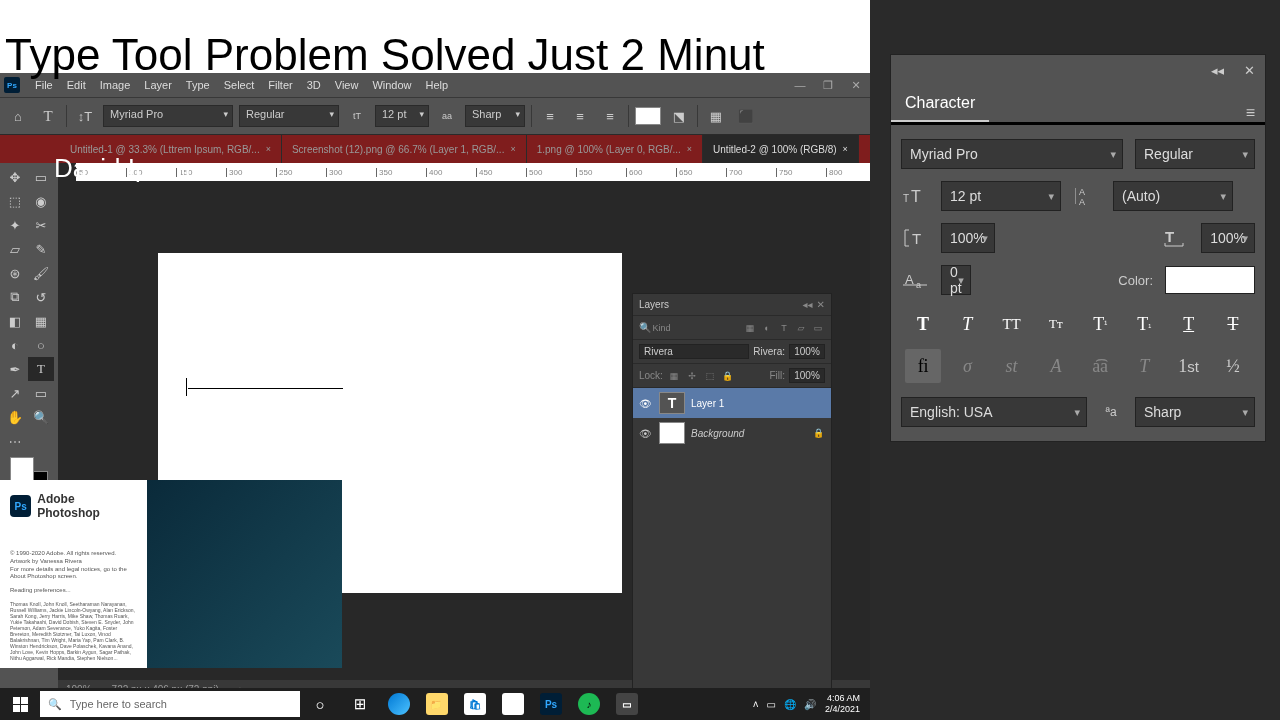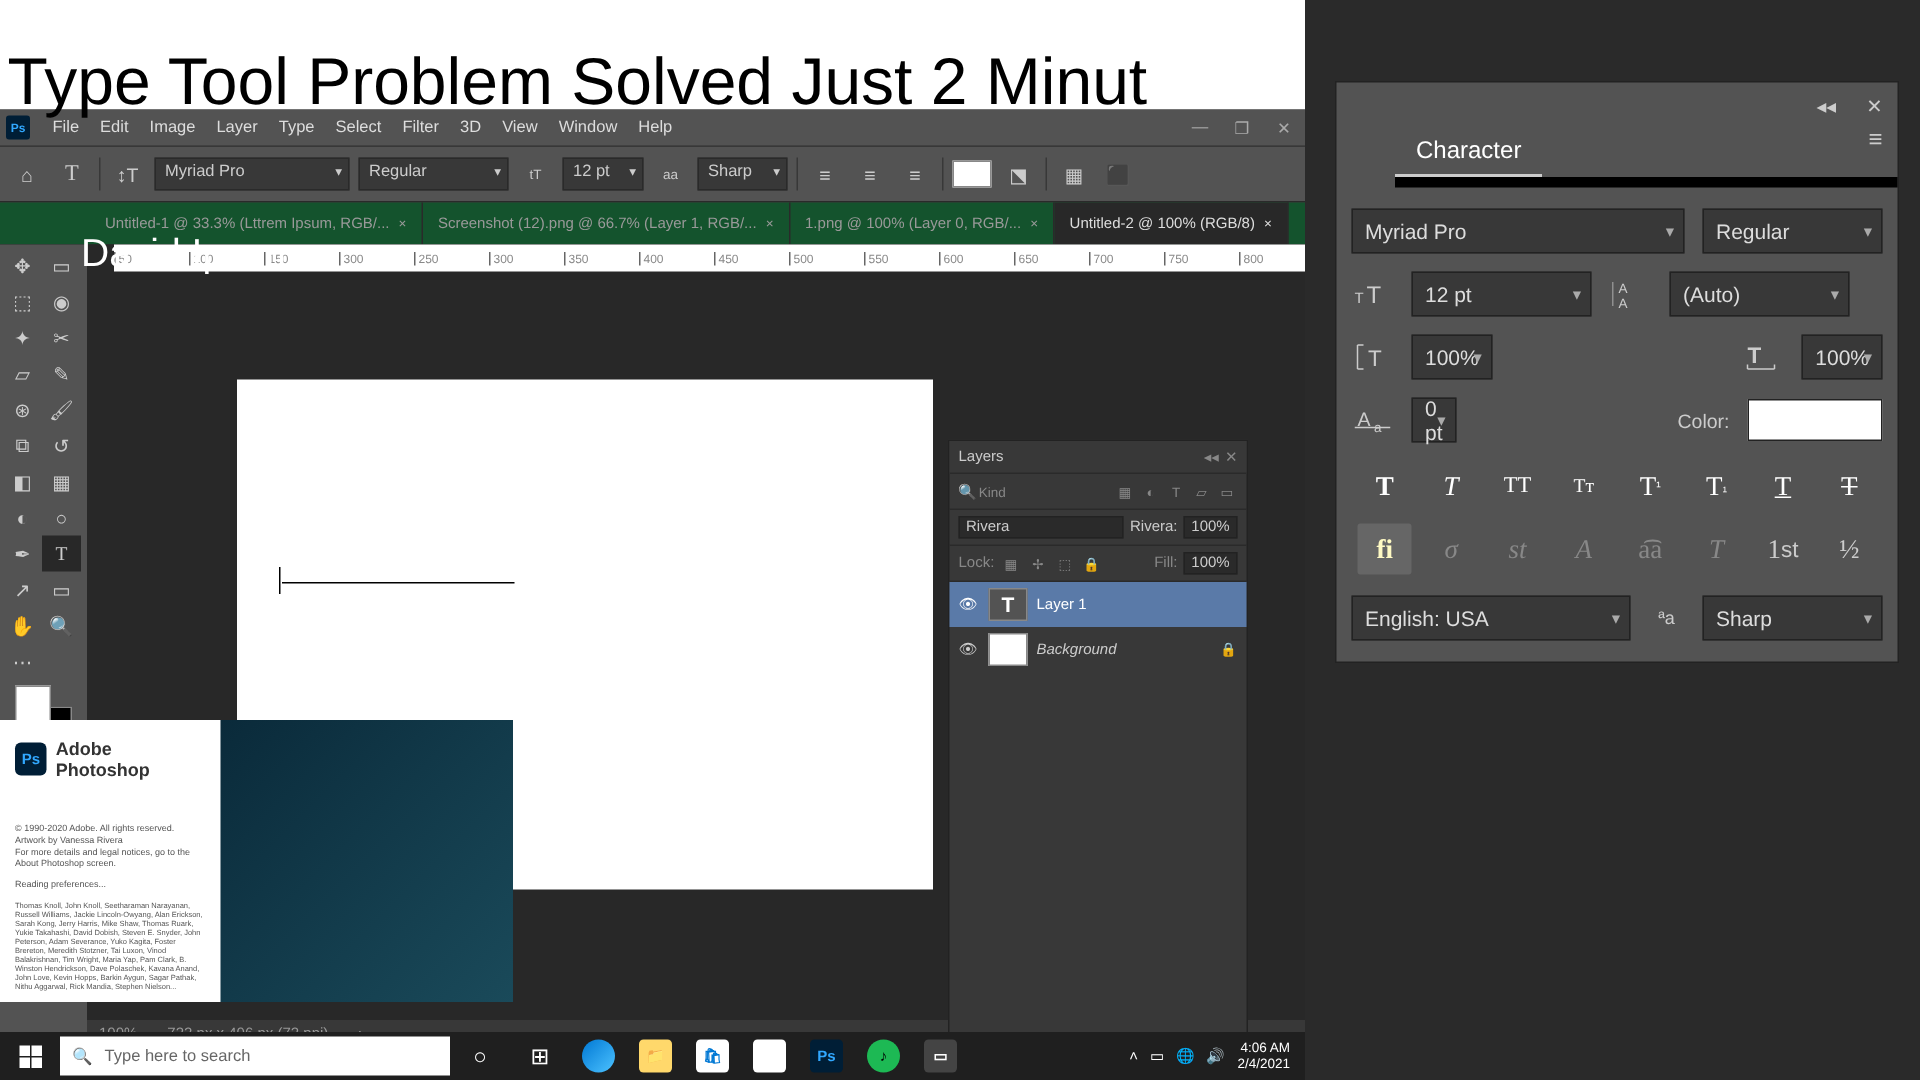--- a/index.html
+++ b/index.html
@@ -14,21 +14,21 @@
 .ps-win-ctrl { margin-left: auto; display: flex; gap: 8px; color: #aaa; font-size: 11px; }
 .ps-win-btn { width: 20px; text-align: center; cursor: pointer; }
 
 .ps-options { background: #535353; height: 38px; display: flex; align-items: center; padding: 0 6px; gap: 6px; border-top: 1px solid #383838; border-bottom: 1px solid #2a2a2a; }
 .opt-icon { width: 24px; height: 24px; display: flex; align-items: center; justify-content: center; color: #ccc; font-size: 13px; }
 .opt-sep { width: 1px; height: 22px; background: #383838; }
 .opt-select { background: #383838; border: 1px solid #2a2a2a; color: #ccc; font-size: 11px; padding: 2px 16px 2px 6px; height: 22px; position: relative; }
 .opt-select::after { content: '▾'; position: absolute; right: 4px; top: 3px; font-size: 9px; }
 .opt-sw { width: 26px; height: 18px; background: #fff; border: 1px solid #888; }
 
-.ps-tabs { background: #14532d; height: 28px; display: flex; align-items: center; padding-left: 60px; }
+.ps-tabs { background: #7f1d1d; height: 28px; display: flex; align-items: center; padding-left: 60px; }
 .ps-tab { font-size: 10px; color: #999; padding: 0 10px; height: 100%; display: flex; align-items: center; border-right: 1px solid #2a2a2a; position: relative; }
 .ps-tab.active { background: #282828; color: #ddd; }
 .tab-close { margin-left: 6px; font-size: 9px; }
 
 .ps-body { display: flex; height: calc(100% - 90px); background: #282828; }
 .toolbox-col { width: 58px; background: #535353; display: flex; flex-wrap: wrap; padding: 2px; align-content: flex-start; }
 .tool { width: 26px; height: 24px; display: flex; align-items: center; justify-content: center; color: #ccc; font-size: 13px; position: relative; }
 .fg-bg { position: relative; width: 40px; height: 40px; margin: 4px 8px; }
 .fg-sw { width: 24px; height: 24px; background: #fff; border: 1px solid #888; position: absolute; }
 .bg-sw { width: 24px; height: 24px; background: #000; border: 1px solid #888; position: absolute; left: 14px; top: 14px; }
@@ -63,39 +63,39 @@
 .lp-thumb-t { background: #535353; color: #fff; display: flex; align-items: center; justify-content: center; font-size: 14px; font-weight: bold; }
 .lp-name { font-size: 10px; }
 .lp-name.bg-italic { font-style: italic; text-align: right; }
 .lp-lock-i { margin-left: auto; font-size: 9px; }
 .lp-foot { position: absolute; bottom: 0; left: 0; right: 0; height: 26px; display: flex; align-items: center; justify-content: center; gap: 8px; color: #888; border-top: 1px solid #2a2a2a; }
 .lp-foot span { font-size: 11px; }
 
 
 .char-panel { position: absolute; top: 54px; right: 14px; width: 376px; background: #535353; border: 1px solid #222; color: #ccc; font-size: 13px; }
 .char-top { height: 30px; display: flex; align-items: center; justify-content: flex-end; padding: 0 10px; gap: 20px; }
-.char-tab-row { height: 40px; display: flex; align-items: flex-start; border-bottom: 7px solid #000000; margin-left: 39px; }
+.char-tab-row { height: 40px; display: flex; align-items: flex-end; border-bottom: 3px solid #000000; }
 .char-tab { padding: 0 14px; font-size: 16px; height: 100%; display: flex; align-items: center; }
 .char-tab.active { border-bottom: 2px solid #ccc; color: #fff; }
 .char-menu-icon { margin-left: auto; padding: 0 10px; font-size: 16px; }
 .char-body { padding: 14px 10px; }
 .char-row { display: flex; align-items: center; gap: 12px; margin-bottom: 12px; }
 .char-field { background: #383838; border: 1px solid #222; color: #ddd; font-size: 14px; padding: 4px 8px; height: 30px; display: flex; align-items: center; position: relative; }
 .char-field::after { content: '▾'; position: absolute; right: 6px; font-size: 11px; color: #aaa; }
 .char-icon { width: 28px; height: 24px; display: flex; align-items: center; justify-content: center; }
 .char-icon svg { width: 24px; height: 20px; }
 .w-full { flex: 1; }
 .w-120 { width: 120px; }
 .w-90 { width: 92px; }
 .char-swatch { width: 90px; height: 28px; background: #fff; border: 1px solid #222; }
 .style-row { display: flex; justify-content: space-around; margin: 14px 0 10px; }
 .style-btn { width: 36px; height: 30px; display: flex; align-items: center; justify-content: center; font-size: 18px; font-family: 'Times New Roman', serif; color: #fff; border-radius: 2px; }
 .ot-row { display: flex; justify-content: space-around; margin-bottom: 14px; }
 .ot-btn { width: 36px; height: 34px; display: flex; align-items: center; justify-content: center; font-size: 18px; font-style: italic; font-family: 'Times New Roman', serif; color: #888; border-radius: 2px; }
-.ot-btn.active { background: #666; color: #fef9c3; font-style: normal; font-weight: bold; }
+.ot-btn.active { background: #666; color: #000000; font-style: normal; }
 .char-bot { display: flex; align-items: center; gap: 10px; margin-top: 4px; }
 
 
 .splash { position: absolute; top: 480px; left: 0; width: 342px; height: 188px; background: #fff; display: flex; font-size: 6px; }
 .splash-left { flex: 1; padding: 12px 10px; }
 .splash-logo-row { display: flex; align-items: center; gap: 6px; margin-bottom: 30px; }
 .splash-ps { width: 22px; height: 22px; background: #001e36; color: #31a8ff; font-size: 10px; font-weight: bold; display: flex; align-items: center; justify-content: center; border-radius: 4px; }
 .splash-name { font-size: 12px; font-weight: bold; color: #333; }
 .splash-txt { color: #555; font-size: 6px; line-height: 1.3; }
 .splash-img { width: 195px; background: linear-gradient(135deg, #0a2a3a, #1a4a5a); position: relative; }

